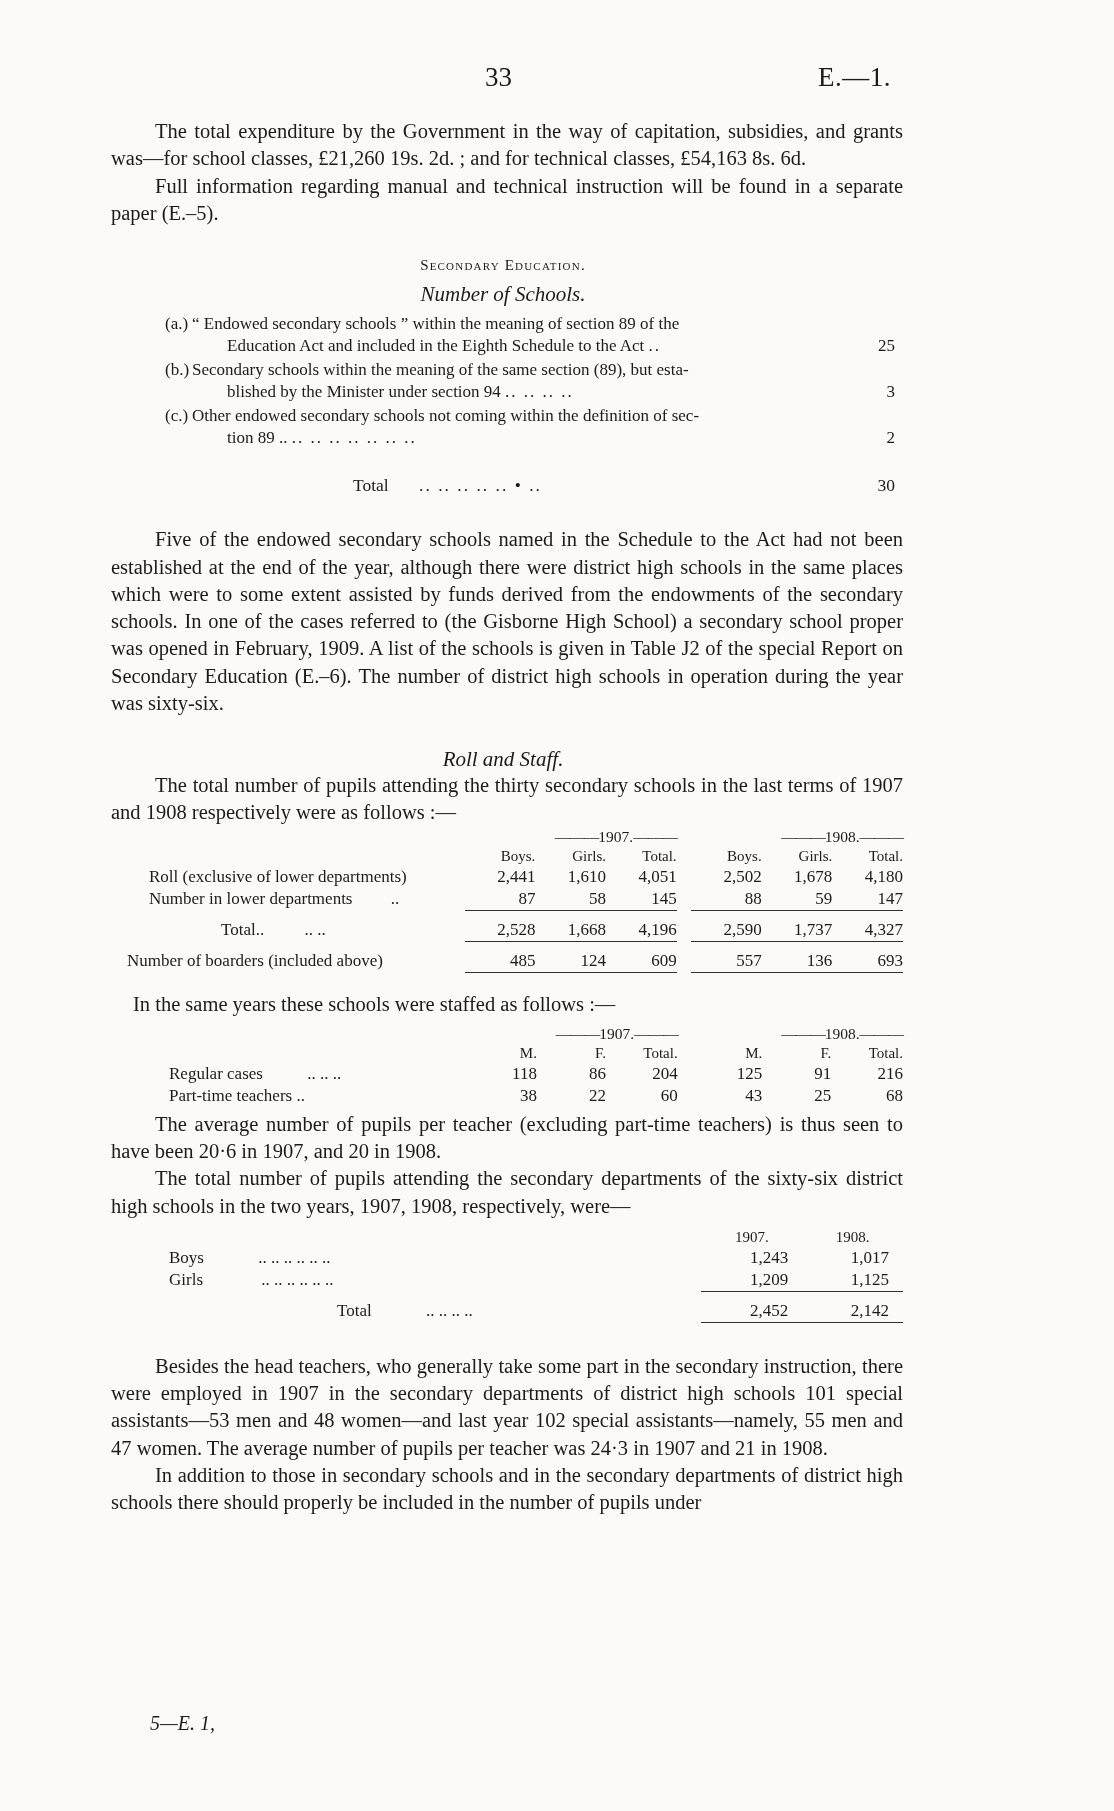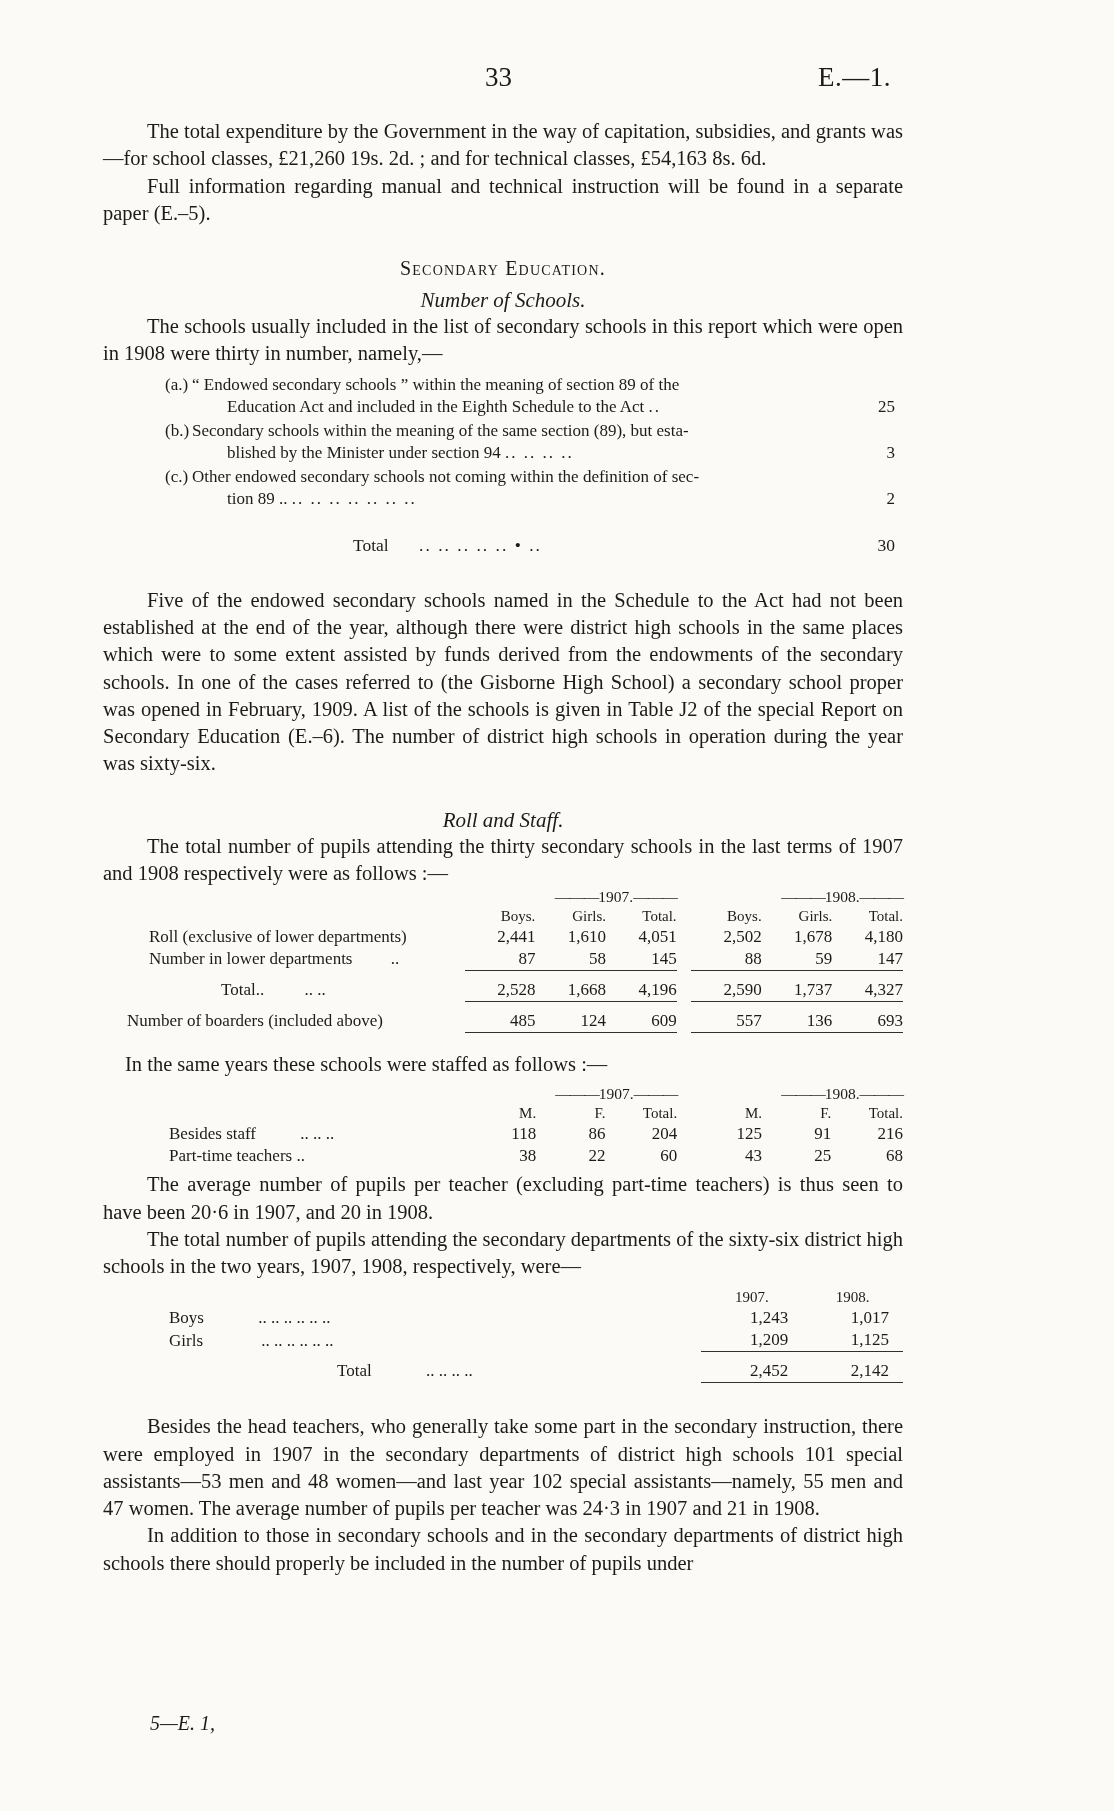--- a/index.html
+++ b/index.html
@@ -24,36 +24,36 @@
   }
   .hdr .pgno { position:absolute; left:485px; top:0; }
   .hdr .docno { position:absolute; left:818px; top:0; letter-spacing:0.5px; }
 
   .body {
     position:absolute;
     left:103px; top:118px;
     width:800px;
   }
   p.para {
-    margin:0 0 0 0;
+    margin:0 0 0 8px;
     font-size:20.5px;
     line-height:1.33;
     text-align:justify;
     text-indent:44px;
   }
   p.cont { text-indent:0; }
 
   .gap-s { height:8px; }
   .gap-m { height:18px; }
   .gap-l { height:30px; }
 
   h2.smallcaps {
     margin:0;
     text-align:center;
-    font-size:20px;
+    font-size:15px;
     font-variant:small-caps;
     letter-spacing:1.2px;
     font-weight:normal;
   }
   h3.ital {
     margin:0;
     text-align:center;
     font-size:21px;
     font-style:italic;
     font-weight:normal;
@@ -120,21 +120,20 @@
   <div class="body">
 
     <p class="para">The total expenditure by the Government in the way of capitation, subsidies, and grants was—for school classes, £21,260 19s. 2d. ; and for technical classes, £54,163 8s. 6d.</p>
     <p class="para">Full information regarding manual and technical instruction will be found in a separate paper (E.–5).</p>
 
     <div class="gap-l"></div>
     <h2 class="smallcaps">Secondary Education.</h2>
     <div class="gap-s"></div>
     <h3 class="ital">Number of Schools.</h3>
 
-    <p class="para">The schools usually included in the list of secondary schools in this report which were open in 1908 were thirty in number, namely,—</p>
 
     <div class="enum">
 
       <div class="row">
         <span class="lbl"><span>(a.)</span></span>
         <span class="txt">“ Endowed secondary schools ” within the meaning of section 89 of the</span>
         <span class="txt ind2">
           <span>Education Act and included in the Eighth Schedule to the Act</span>
           <span class="dots">..</span>
           <span class="num">25</span>
@@ -267,21 +266,21 @@
         <td class="num">M.</td>
         <td class="num">F.</td>
         <td class="num">Total.</td>
         <td class="gapcol"></td>
         <td class="num">M.</td>
         <td class="num">F.</td>
         <td class="num">Total.</td>
       </tr>
       <tr>
         <td class="lbl" style="padding-left:66px;">
-          <span>Besides staff</span>
+          <span>Regular cases</span>
           <span class="dots" style="margin-left:40px;">.. .. ..</span>
         </td>
         <td class="num">118</td>
         <td class="num">86</td>
         <td class="num">204</td>
         <td class="gapcol"></td>
         <td class="num">125</td>
         <td class="num">91</td>
         <td class="num">216</td>
       </tr>

